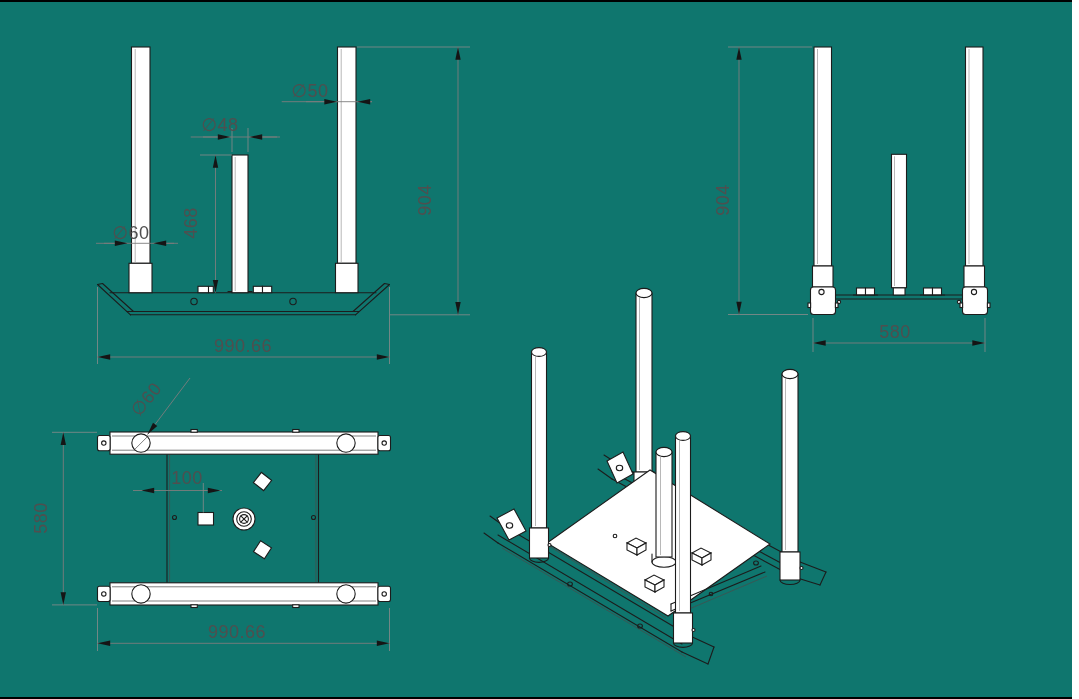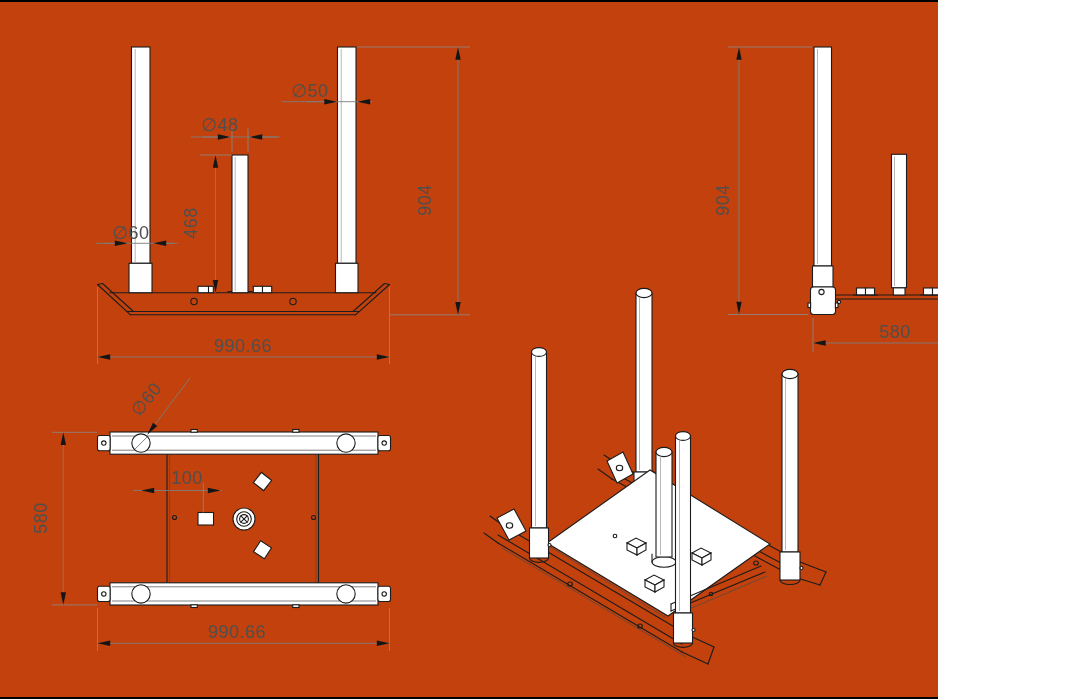--- a/index.html
+++ b/index.html
@@ -1,16 +1,16 @@
 <!DOCTYPE html>
 <html><head>
 <meta charset="utf-8">
 <style>
   html,body{margin:0;padding:0;background:#ffffff;}
-  .canvas{position:relative;width:938px;height:699px;background:#c2410c;overflow:hidden;
+  .canvas{position:relative;width:1072px;height:699px;background:#0f766e;overflow:hidden;
           font-family:"Liberation Sans", sans-serif;}
   svg{display:block;}
   .geo{stroke:#1c1c1c;stroke-width:1.1;fill:none;stroke-linecap:round;}
   .geof{stroke:#1c1c1c;stroke-width:1.1;fill:#ffffff;}
   .geothin{stroke:#4a4a4a;stroke-width:0.7;fill:none;}
   .hl{stroke:#9a9a9a;stroke-width:0.7;fill:none;}
   .dim{stroke:#7d7d7d;stroke-width:0.9;fill:none;}
   .ext{stroke:#8c8c8c;stroke-width:0.8;fill:none;}
   .dtxt{font-family:"Liberation Sans","DejaVu Sans",sans-serif;font-size:18px;fill:#4f4f4f;
         letter-spacing:0.5px;}

